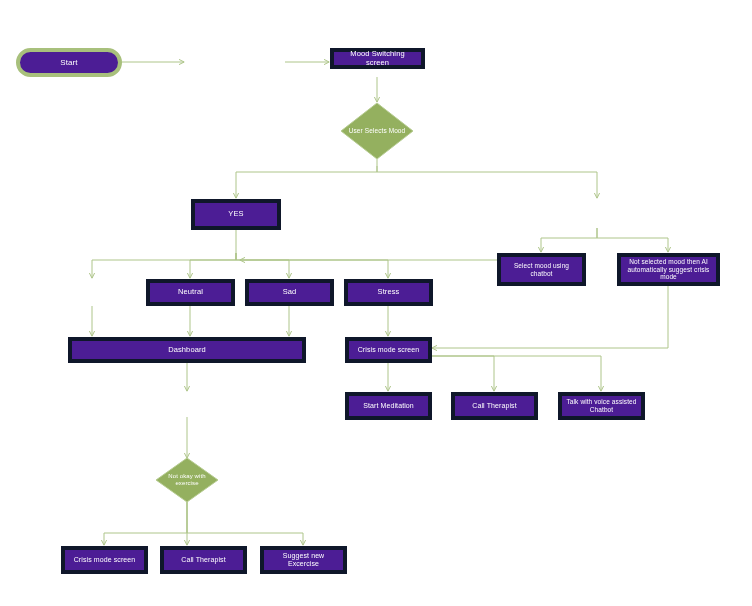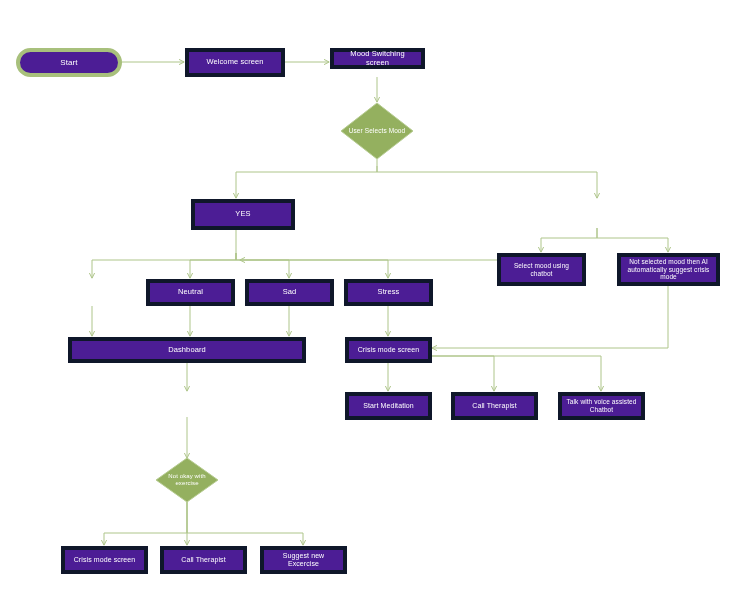--- a/index.html
+++ b/index.html
@@ -128,36 +128,33 @@
       <path d="M187,500 L187,533 L104,533 L104,545"></path>
 
       <path d="M187,500 L187,533 L303,533 L303,545"></path>
     </g>
   </svg>
 
   <div class="node pill" style="left:16px; top:48px; width:106px; height:29px; font-size:8px;">
     <span>Start</span>
   </div>
 
-  <div class="node" style="left:185px; top:48px; width:100px; height:29px; font-size:7.5px;">
-    <span>Welcome screen</span>
-  </div>
 
   <div class="node" style="left:330px; top:48px; width:95px; height:21px; font-size:7.5px;">
     <span>Mood Switching screen</span>
   </div>
 
   <div class="node diamond" style="left:341px; top:103px; width:72px; height:56px; font-size:6.5px;">
     <svg class="dshape" viewBox="0 0 72 56" preserveAspectRatio="none">
       <polygon points="36,0 72,28 36,56 0,28" fill="#94b05f" stroke="#b7cc92" stroke-width="1"></polygon>
     </svg>
     <span class="dlabel">User Selects Mood</span>
   </div>
 
-  <div class="node" style="left:191px; top:199px; width:104px; height:31px; font-size:7.5px;">
+  <div class="node" style="left:191px; top:199px; width:90px; height:31px; font-size:7.5px;">
     <span>YES</span>
   </div>
 
 
 
   <div class="node" style="left:146px; top:279px; width:89px; height:27px; font-size:7.5px;">
     <span>Neutral</span>
   </div>
 
   <div class="node" style="left:245px; top:279px; width:89px; height:27px; font-size:7.5px;">

